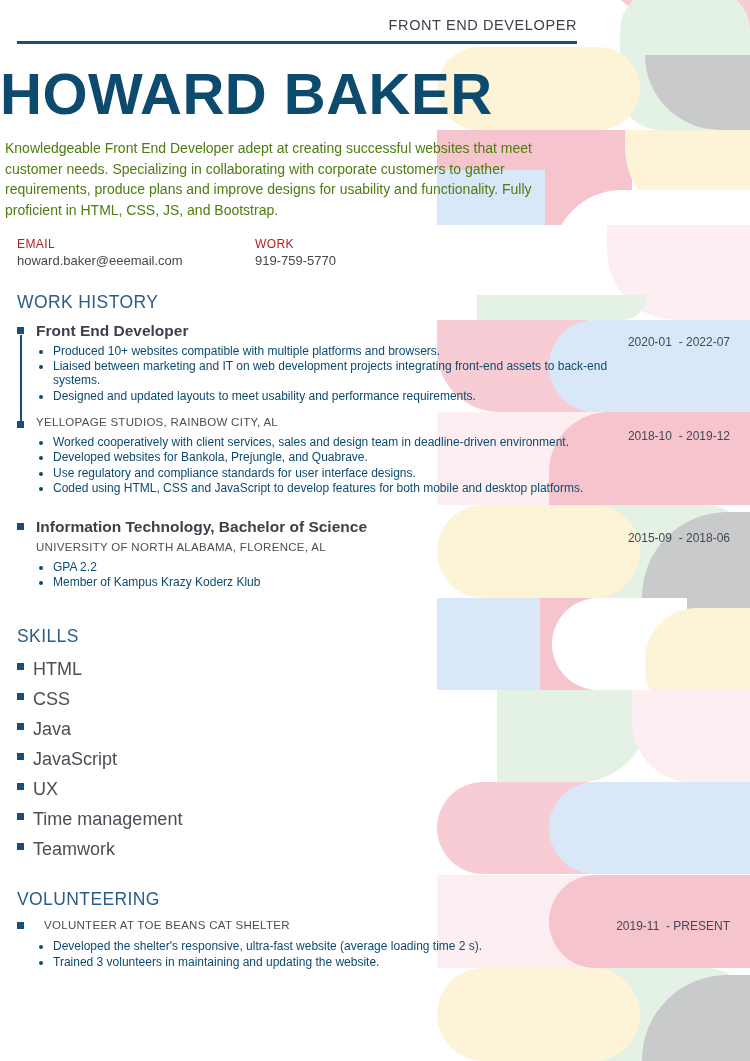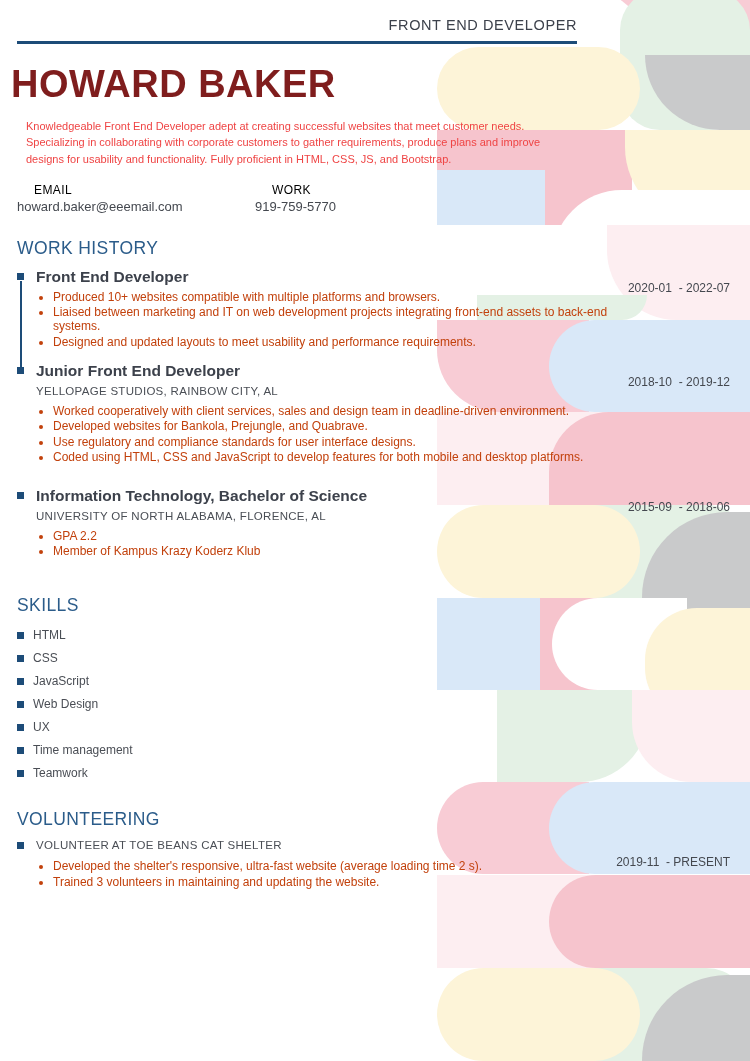--- a/index.html
+++ b/index.html
@@ -6,43 +6,43 @@
   .page{position:relative;width:750px;height:1061px;background:#ffffff;overflow:hidden;
         font-family:"Liberation Sans",sans-serif;color:#4a4e55;}
   
   .decor{position:absolute;left:437px;top:0;width:313px;height:1061px;overflow:hidden;z-index:0;}
   .decor div{position:absolute;}
   
   .content{position:absolute;inset:0;z-index:1;}
   .header-role{padding-top:17px;width:577px;text-align:right;font-size:14.5px;
                letter-spacing:.6px;color:#3c414b;}
   .header-rule{margin:8px 0 0 17px;width:560px;height:3px;background:#1d4c78;}
-  .name{margin:21px 0 0 11px;font-size:38px;line-height:1;font-weight:bold;
-        color:#7f1d1d;letter-spacing:.5px;}
-  .summary{margin:15px 0 0 26px;width:548px;font-size:11px;line-height:1.48;color:#ef4444;}
+  .name{margin:21px 0 0 0;font-size:58px;line-height:1;font-weight:bold;
+        color:#0c4a6e;letter-spacing:.5px;}
+  .summary{margin:15px 0 0 5px;width:548px;font-size:14px;line-height:1.48;color:#4d7c0f;}
   .contact{margin:16px 0 0 17px;display:flex;}
   .contact-col{width:238px;}
-  .contact-label{font-size:12px;letter-spacing:.4px;color:#000000;margin-left:17px;}
+  .contact-label{font-size:12px;letter-spacing:.4px;color:#b91c1c;}
   .contact-value{margin-top:2px;font-size:13px;color:#44484f;}
   .section-title{margin:24px 0 0 17px;font-size:17.5px;font-weight:400;
                  letter-spacing:.4px;color:#2b5c8a;}
   .entries{position:relative;margin-top:9px;}
   .entry{position:relative;padding:0 120px 11px 36px;}
   .marker{position:absolute;left:17px;top:5px;width:7px;height:7px;background:#1d4c78;}
   .marker.small{top:3px;}
   .entry h3{margin:0 0 5px;font-size:15.5px;font-weight:bold;color:#3c414b;}
   .company{margin:0 0 8px;font-size:11.5px;letter-spacing:.3px;color:#4a4e55;}
   .entry ul{margin:0;padding-left:17px;}
-  .entry li{font-size:12px;line-height:1.16;color:#c2410c;margin:0 0 1.5px;}
+  .entry li{font-size:12px;line-height:1.16;color:#0c4a6e;margin:0 0 1.5px;}
   .entry-date{position:absolute;top:13px;right:20px;font-size:12px;color:#44484f;white-space:pre;}
   .entry.has-line::after{content:"";position:absolute;left:19.5px;top:13px;bottom:-9px;
                          width:2px;background:#1d4c78;}
-  .role-small{margin:0 0 9px;font-size:11.5px;letter-spacing:.3px;color:#4a4e55;}
+  .role-small{margin:0 8px 9px;font-size:11.5px;letter-spacing:.3px;color:#4a4e55;}
   .skills-list{margin:8px 0 0 17px;padding:0;list-style:none;}
-  .skills-list li{position:relative;padding:4px 0 5px 16px;font-size:12px;color:#4a4e55;}
+  .skills-list li{position:relative;padding:4px 0 5px 16px;font-size:18px;color:#4a4e55;}
   .sq{position:absolute;left:0;top:8px;width:7px;height:7px;background:#1d4c78;}
 </style>
 </head>
 <body>
 
 <div class="page">
 
   <div class="decor" id="decor">
       <div style="left: 158px; top: -52px; width: 155px; height: 94px; background: rgb(248, 204, 213); border-radius: 0px 0px 0px 100%;"></div>
       <div style="left: 183px; top: -10px; width: 130px; height: 140px; background: rgb(228, 241, 229); border-radius: 40px;"></div>
@@ -102,21 +102,20 @@
         <h3>Front End Developer</h3>
         <span class="entry-date">2020-01  - 2022-07</span>
         <ul>
           <li>Produced 10+ websites compatible with multiple platforms and browsers.</li>
           <li>Liaised between marketing and IT on web development projects integrating front-end assets to back-end systems.</li>
           <li>Designed and updated layouts to meet usability and performance requirements.</li>
         </ul>
       </div>
       <div class="entry">
         <span class="marker"></span>
-        <h3>Junior Front End Developer</h3>
         <div class="company">YELLOPAGE STUDIOS, RAINBOW CITY, AL</div>
         <span class="entry-date">2018-10  - 2019-12</span>
         <ul>
           <li>Worked cooperatively with client services, sales and design team in deadline-driven environment.</li>
           <li>Developed websites for Bankola, Prejungle, and Quabrave.</li>
           <li>Use regulatory and compliance standards for user interface designs.</li>
           <li>Coded using HTML, CSS and JavaScript to develop features for both mobile and desktop platforms.</li>
         </ul>
       </div>
     </div>
@@ -131,33 +130,33 @@
           <li>GPA 2.2</li>
           <li>Member of Kampus Krazy Koderz Klub</li>
         </ul>
       </div>
     </div>
 
     <h2 class="section-title">SKILLS</h2>
     <ul class="skills-list">
       <li><span class="sq"></span><span>HTML</span></li>
       <li><span class="sq"></span><span>CSS</span></li>
+      <li><span class="sq"></span><span>Java</span></li>
       <li><span class="sq"></span><span>JavaScript</span></li>
-      <li><span class="sq"></span><span>Web Design</span></li>
       <li><span class="sq"></span><span>UX</span></li>
       <li><span class="sq"></span><span>Time management</span></li>
       <li><span class="sq"></span><span>Teamwork</span></li>
     </ul>
 
     <h2 class="section-title">VOLUNTEERING</h2>
     <div class="entries">
       <div class="entry">
         <span class="marker small"></span>
         <div class="role-small">VOLUNTEER AT TOE BEANS CAT SHELTER</div>
-        <span class="entry-date" style="top:16px;">2019-11  - PRESENT</span>
+        <span class="entry-date" style="top:0;">2019-11  - PRESENT</span>
         <ul>
           <li>Developed the shelter's responsive, ultra-fast website (average loading time 2 s).</li>
           <li>Trained 3 volunteers in maintaining and updating the website.</li>
         </ul>
       </div>
     </div>
 
   </div>
 </div>
 

